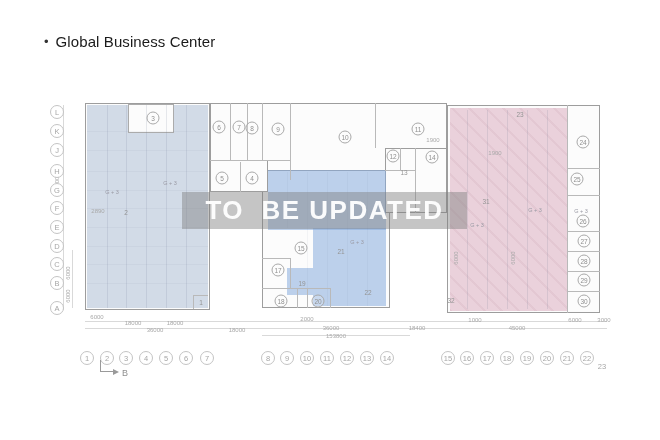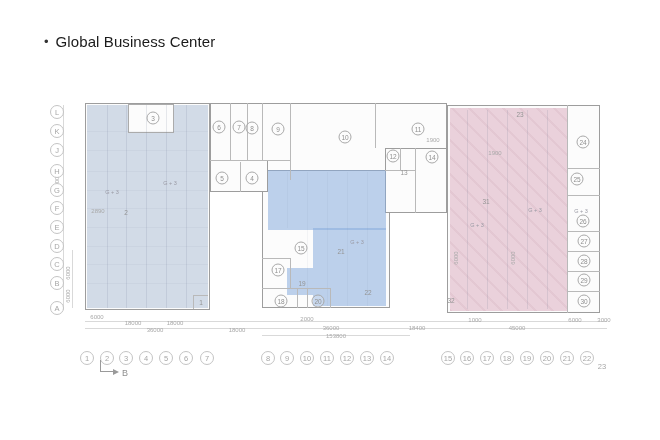--- a/index.html
+++ b/index.html
@@ -212,18 +212,21 @@
       <div class="axis-circle" style="left: 467px; top: 358px;">16</div>
       <div class="axis-circle" style="left: 487px; top: 358px;">17</div>
       <div class="axis-circle" style="left: 507px; top: 358px;">18</div>
       <div class="axis-circle" style="left: 527px; top: 358px;">19</div>
       <div class="axis-circle" style="left: 547px; top: 358px;">20</div>
       <div class="axis-circle" style="left: 567px; top: 358px;">21</div>
       <div class="axis-circle" style="left: 587px; top: 358px;">22</div>
       <div class="axis-plain" style="left: 602px; top: 366px;">23</div>
     </div>
 
+  <div class="watermark">
+    <span>TO  BE UPDATED</span>
+  </div>
 
   <div class="secb-v"></div>
   <div class="secb-h"></div>
   <div class="secb-a"></div>
   <div class="secb-t">B</div>
 </div>
 
 </body></html>

